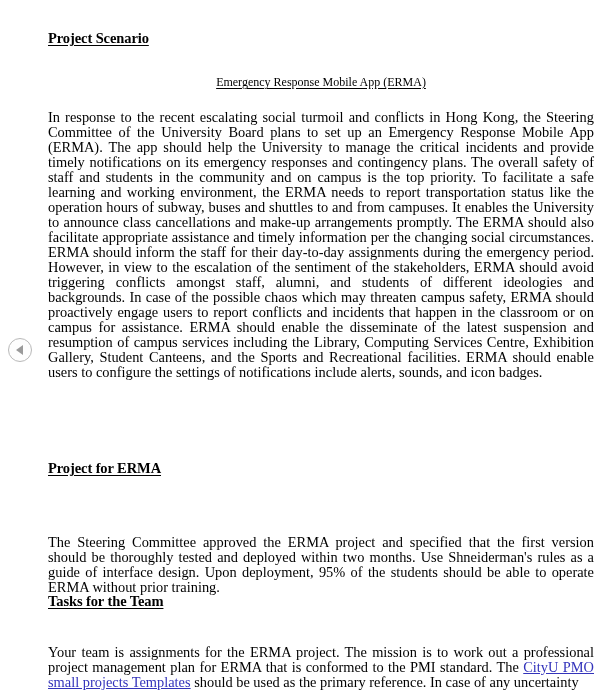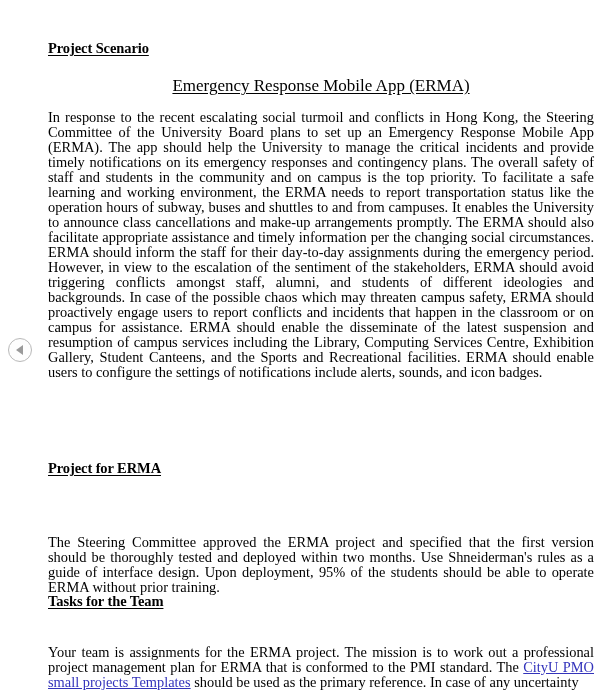--- a/index.html
+++ b/index.html
@@ -37,21 +37,21 @@
     font-size: 14.5px;
     font-weight: bold;
     text-decoration: underline;
     text-underline-offset: 2px;
     letter-spacing: -0.1px;
     line-height: 1.15;
     margin: 0;
   }
 
   .doc-title {
-    font-size: 17px;
+    font-size: 12px;
     font-weight: normal;
     text-align: center;
     text-decoration: underline;
     text-underline-offset: 2px;
     line-height: 1.15;
     margin: 0;
   }
 
   
   .para {
@@ -69,21 +69,21 @@
     margin-top: 20px;
   }
 
   a.doclink {
     color: #3333bb;
     text-decoration: underline;
     text-underline-offset: 1px;
   }
 
   
-  #heading-project-scenario { position: absolute; top: 40px;  left: 0; text-align: right; }
+  #heading-project-scenario { position: absolute; top: 30px;  left: 0; text-align: right; }
   #doc-title               { position: absolute; top: 76px;  left: 0; width: 546px; }
   #para-scenario           { position: absolute; top: 110px; left: 0; width: 546px; }
   #heading-schedule        { position: absolute; top: 460px; left: 0; }
   #para-schedule           { position: absolute; top: 515px; left: 0; width: 546px; }
   #heading-tasks           { position: absolute; top: 593px; left: 0; }
   #para-tasks              { position: absolute; top: 625px; left: 0; width: 546px; }
 
   
   .nav-prev {
     position: absolute;

